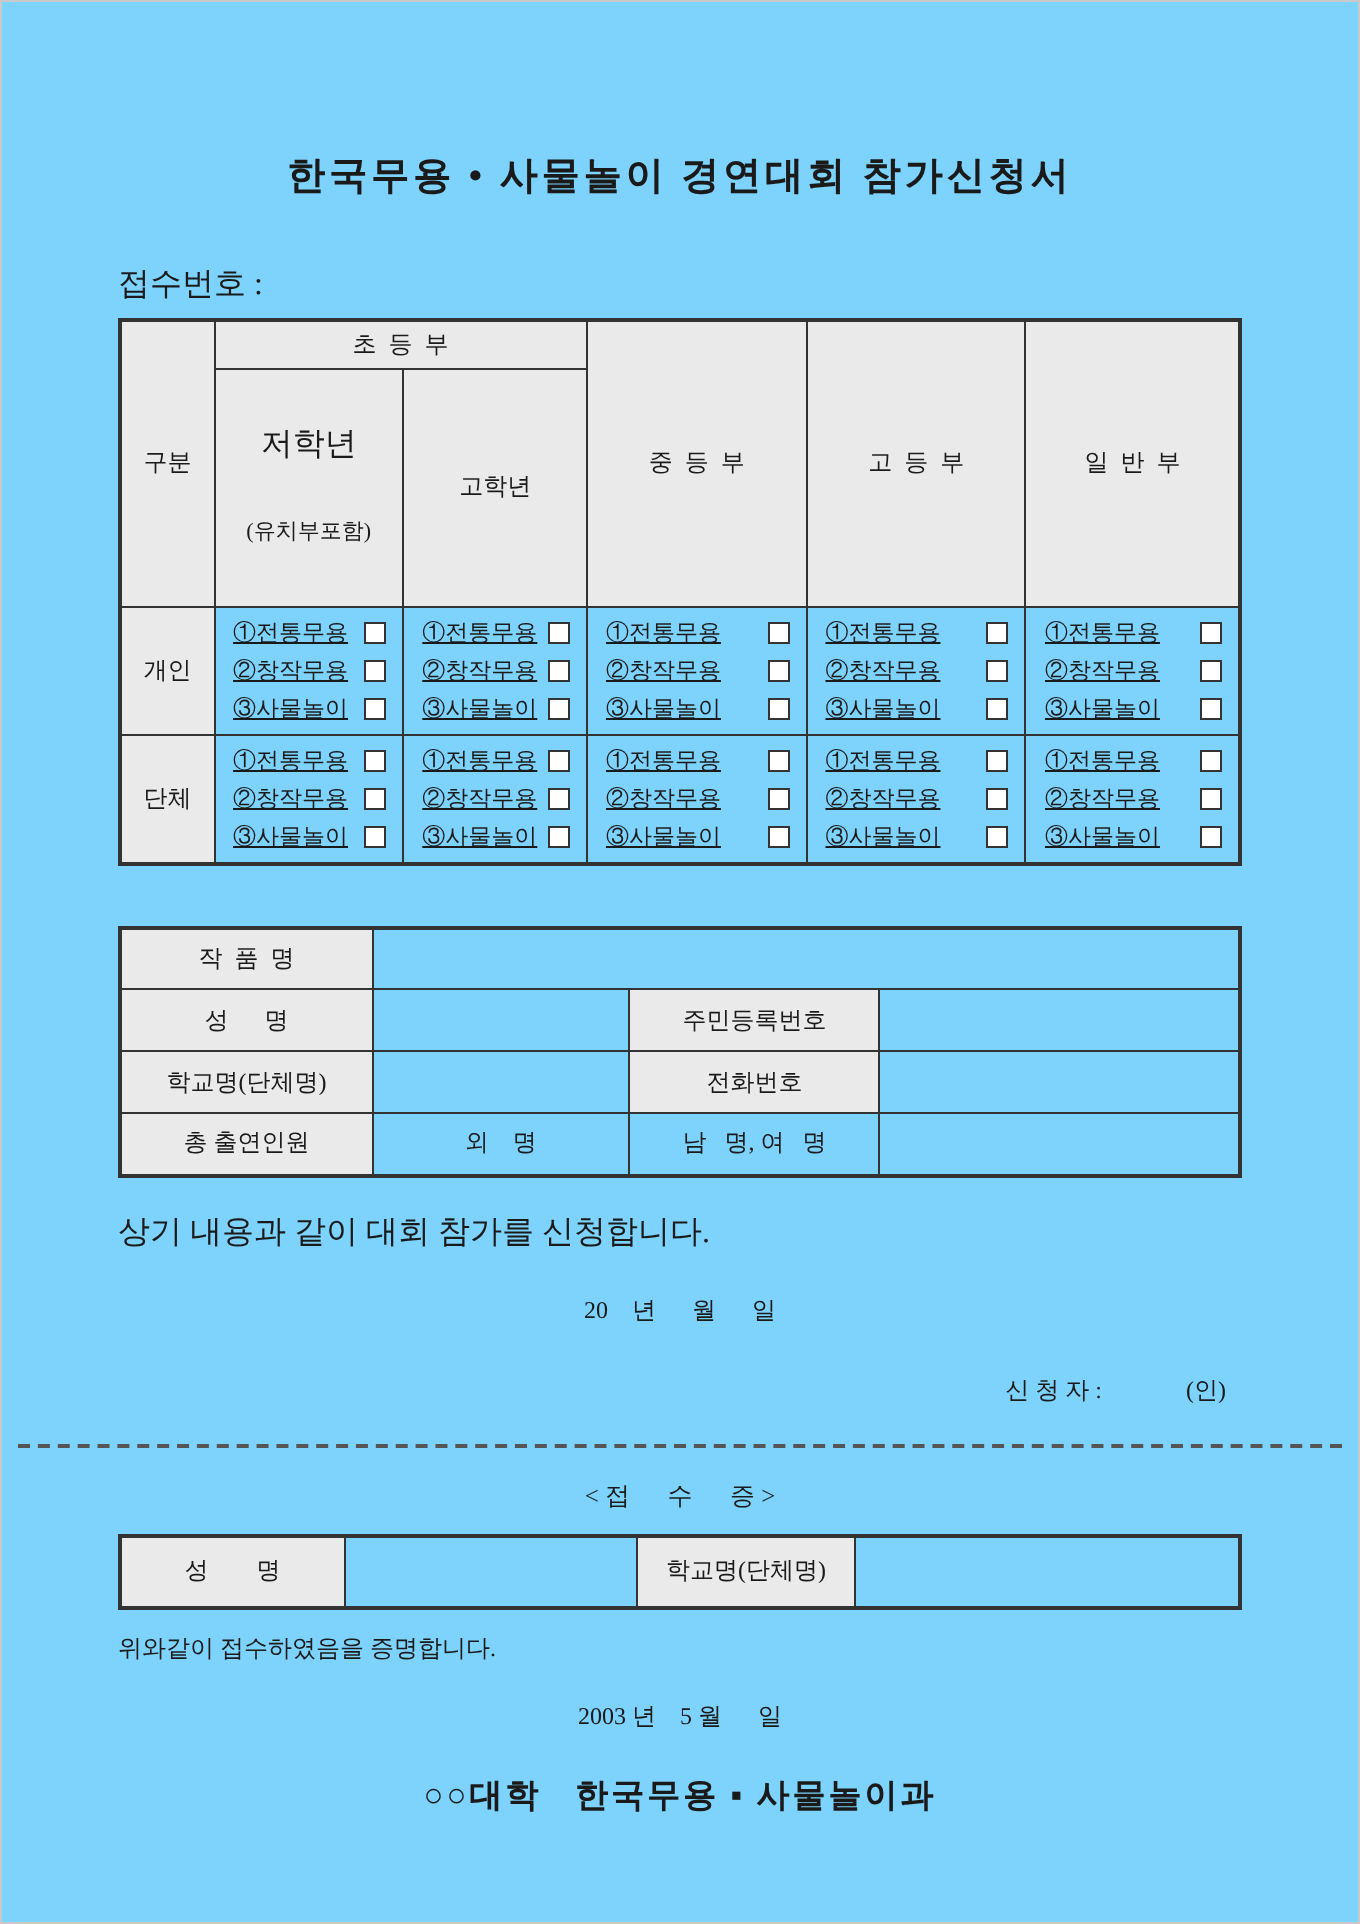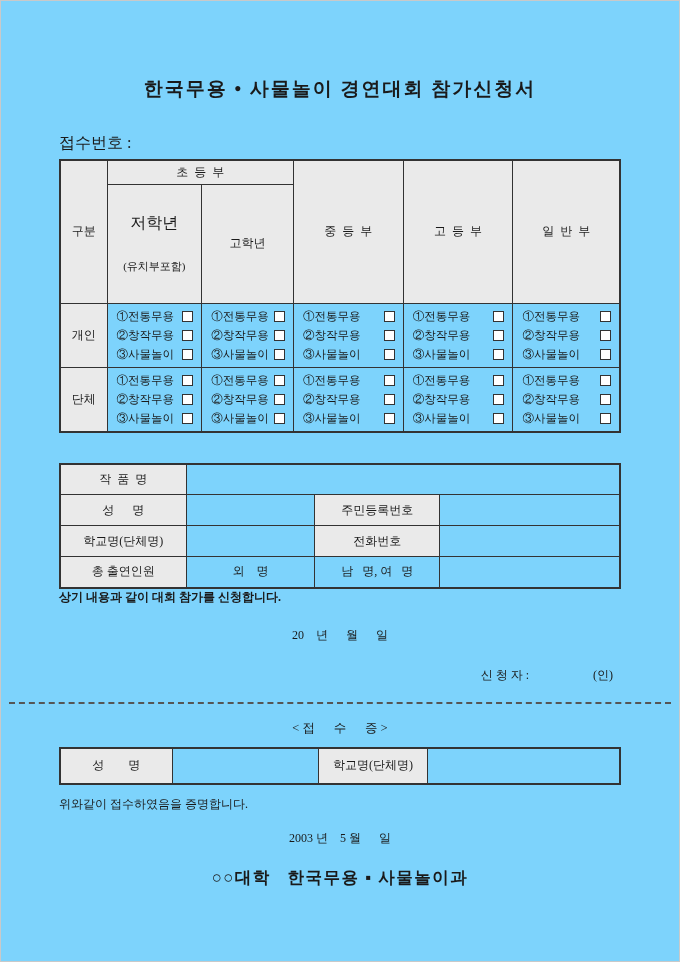--- a/index.html
+++ b/index.html
@@ -53,37 +53,37 @@
 
   .cat-table tr.hr1 td { height: 24px; }
   .cat-table tr.hr2 td { height: 40px; }
   .cat-table tr.body td { height: 62px; }
   .subnote { font-size: 11px; line-height: 13px; }
   .subline { font-size: 16px; line-height: 15px; }
 
   .opt-cell { vertical-align: middle; padding: 3px 8px 3px 9px; }
   .opt-line {
     display: flex; justify-content: space-between; align-items: center;
-    height: 19px; font-size: 11.5px; white-space: pre;
+    height: 19px; font-size: 11.5px; white-space: pre; text-decoration: underline;
   }
   .checkbox {
     width: 11px; height: 11px;
     border: 1px solid #333; background: #fff;
     display: inline-block; flex: 0 0 auto;
   }
 
   .info-table td { height: 31px; }
   .rcpt-table td { height: 36px; }
 
-  .statement { font-size: 12px; line-height: 16px; white-space: pre; font-weight: bold; }
+  .statement { margin-top: 20px; font-size: 16px; line-height: 16px; white-space: pre; }
   .date-line { margin-top: 22px; font-size: 12px; line-height: 16px; text-align: center; white-space: pre; }
   .applicant-line {
     margin-top: 24px; font-size: 12px; line-height: 16px;
     display: flex; justify-content: flex-end; align-items: baseline;
-    gap: 64px; padding-right: 8px; white-space: pre;
+    gap: 42px; padding-right: 8px; white-space: pre;
   }
   .dashed { margin: 19px -50px 0 -50px; border-top: 2px dashed #555; height: 0; }
   .rcpt-title { margin-top: 16px; font-size: 12.5px; line-height: 16px; text-align: center; white-space: pre; }
   .confirm      { margin-top: 12px; font-size: 12px; line-height: 15px; text-align: left; white-space: pre; }
   .confirm-date { margin-top: 19px;  font-size: 12px; line-height: 15px; text-align: center; white-space: pre; }
   .footer-org {
     margin-top: 22px; text-align: center;
     font-size: 16.5px; font-weight: bold; letter-spacing: 1.5px;
     line-height: 20px; white-space: pre;
   }

